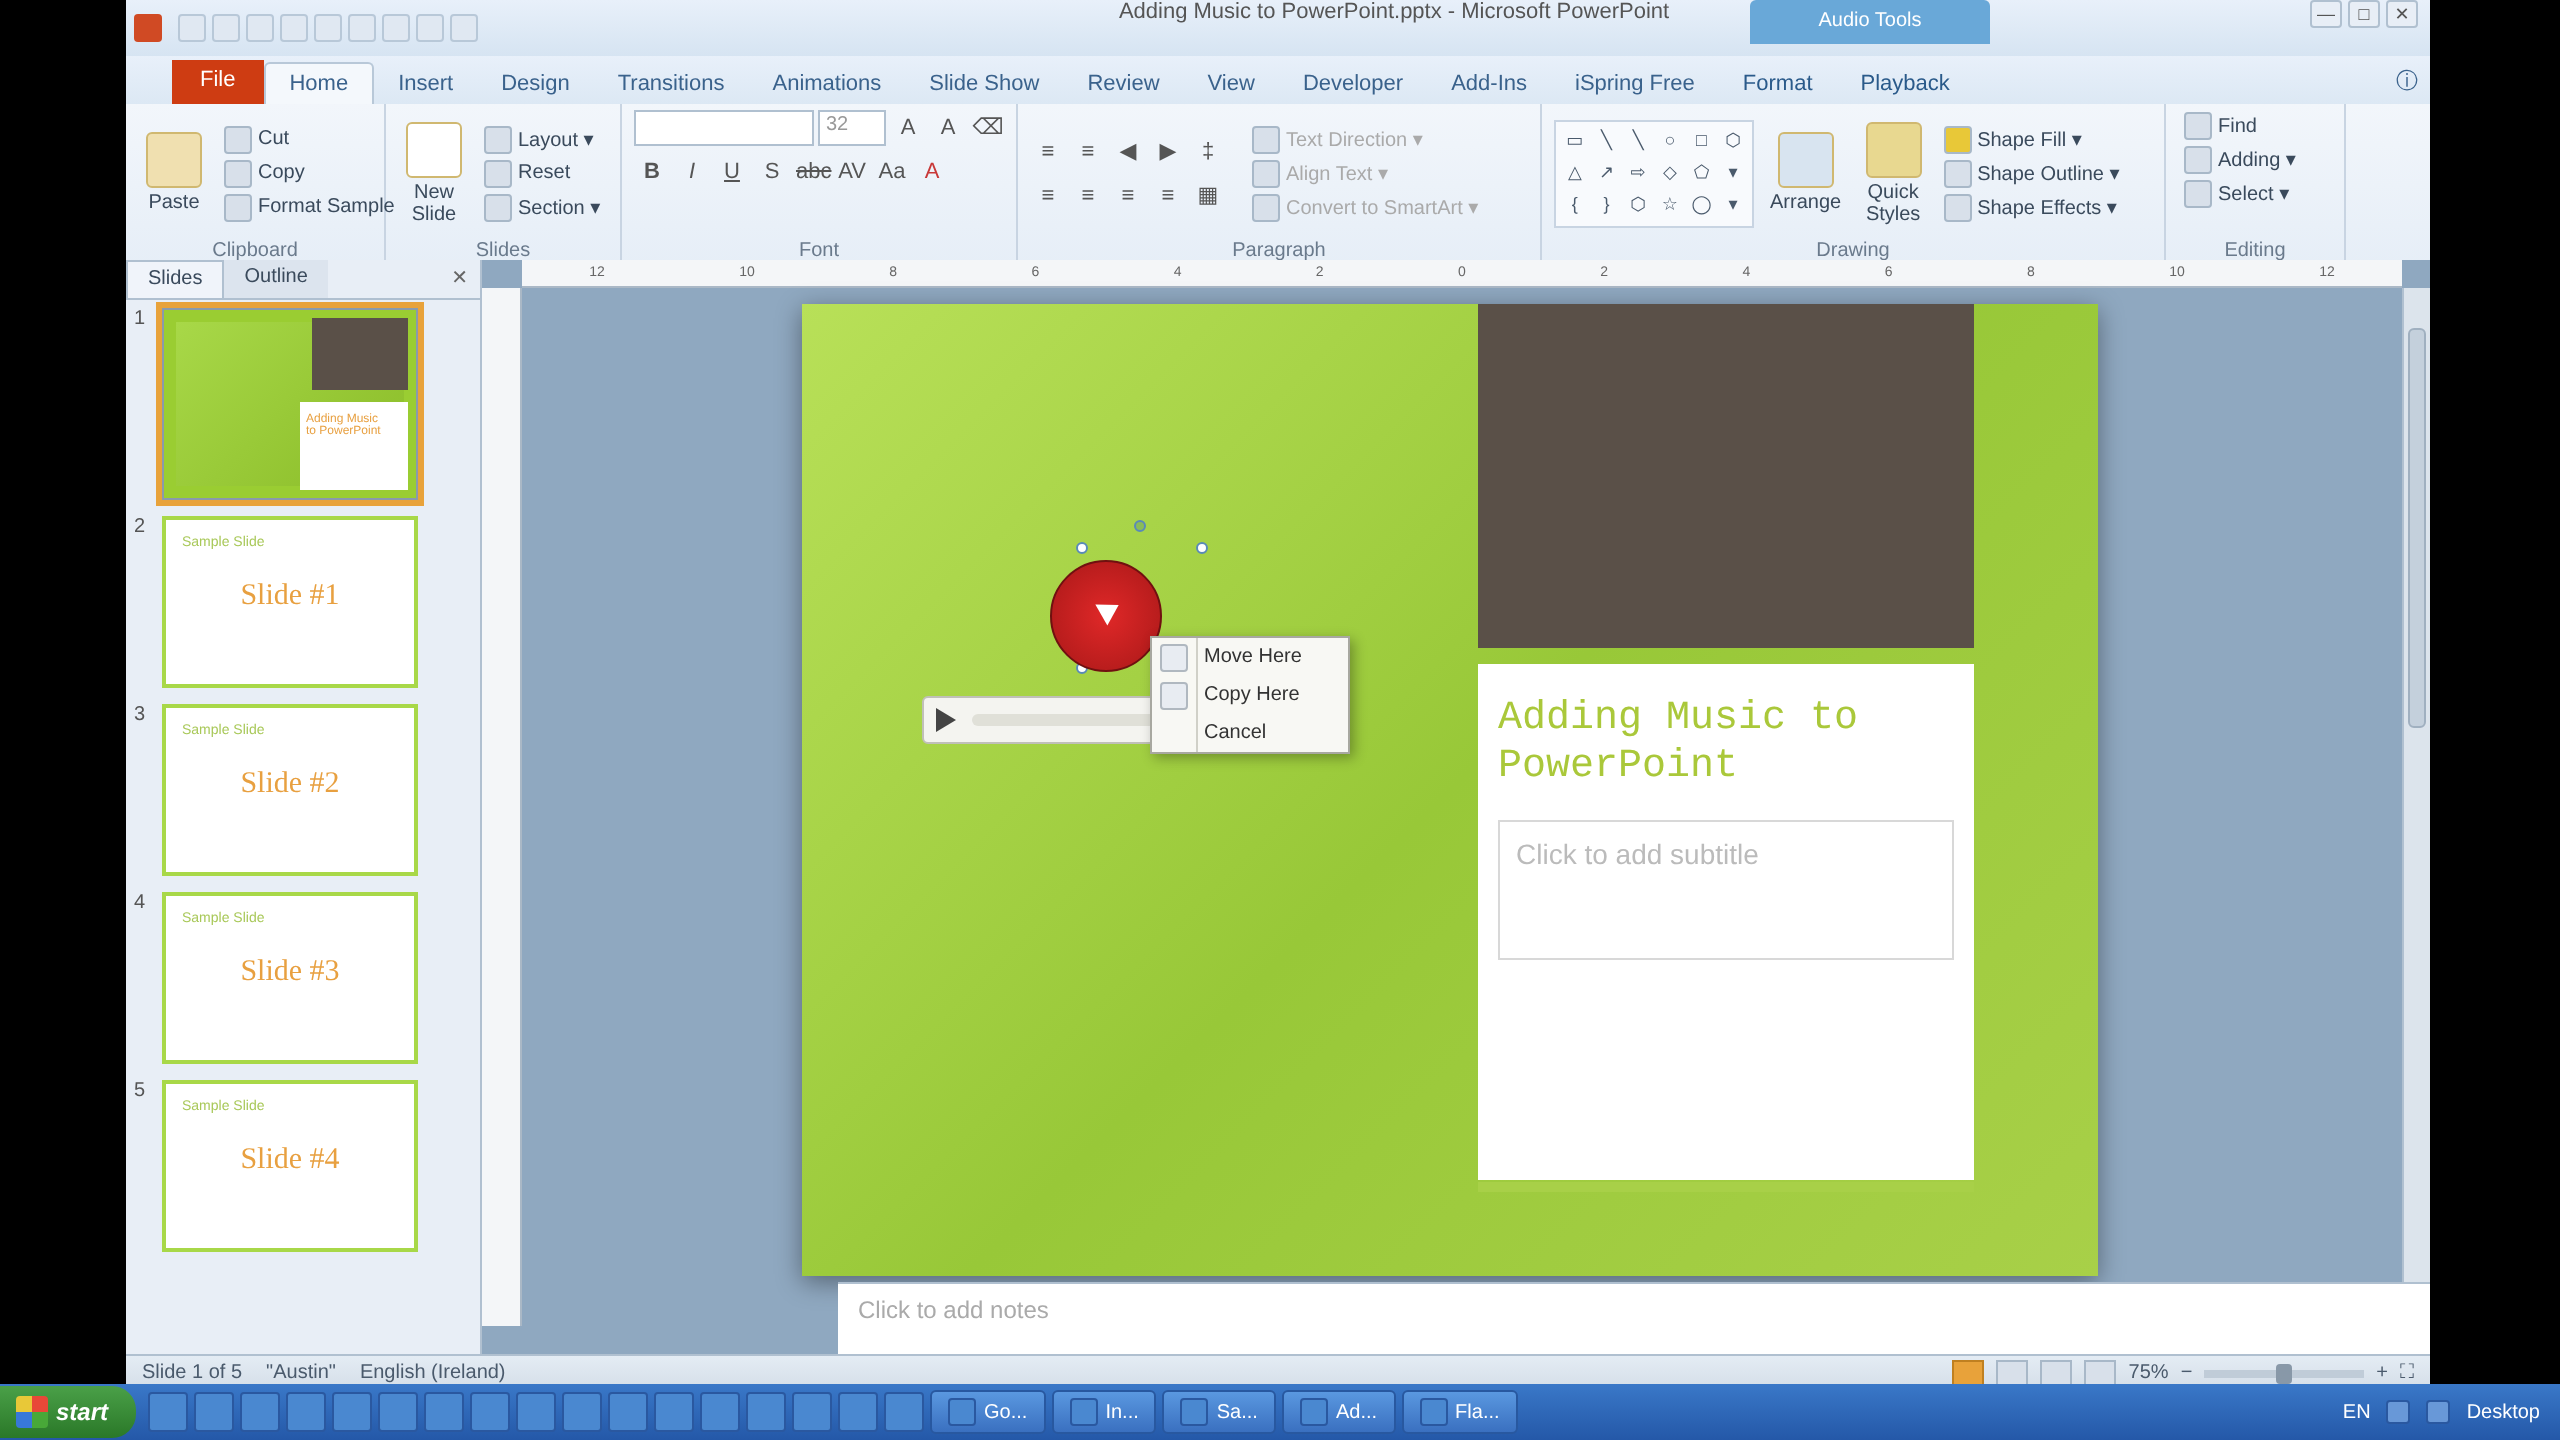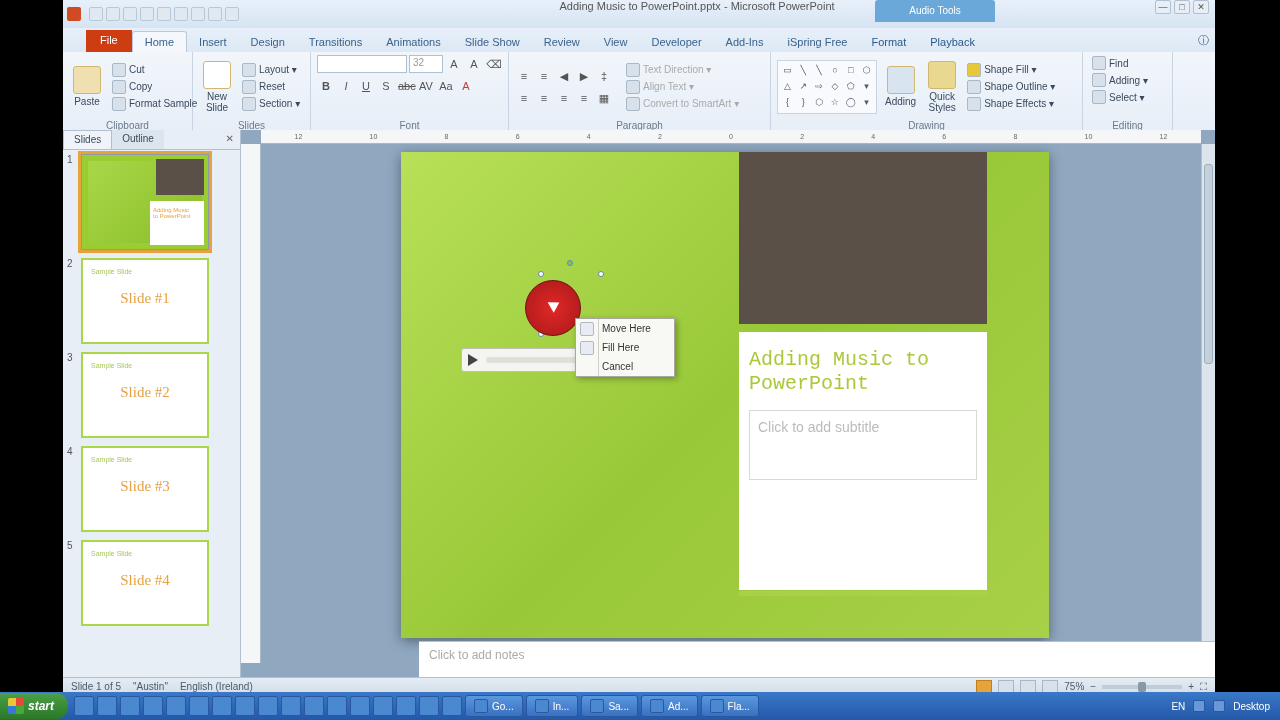--- a/index.html
+++ b/index.html
@@ -273,21 +273,21 @@
             <div class="shape-cell">▾</div>
           <div class="shape-cell">{</div>
             <div class="shape-cell">}</div>
             <div class="shape-cell">⬡</div>
             <div class="shape-cell">☆</div>
             <div class="shape-cell">◯</div>
             <div class="shape-cell">▾</div>
         </div>
         <div class="big-btn">
             <div class="big-icon" style="background:#d8e4f0"></div>
-            <span>Adding</span>
+            <span>Arrange</span>
           </div>
         <div class="big-btn">
             <div class="big-icon" style="background:#e8d890"></div>
             <span style="white-space:pre-line;text-align:center">Quick
 Styles</span>
           </div>
         <div class="vstack">
           <div class="small-btn">
               <span class="small-icon" style="background:#e8c838"></span>
               <span>Shape Fill ▾</span>
@@ -410,21 +410,21 @@
         <div class="red-cursor"></div>
 
         <div class="media-bar">
           <div class="play-btn"></div>
           <div class="media-track"></div>
         </div>
 
         <div class="ctx-menu">
           <div class="ctx-sep-left"></div>
           <div class="ctx-item"><span class="ctx-icon"></span><span>Move Here</span></div>
-          <div class="ctx-item"><span class="ctx-icon"></span><span>Fill Here</span></div>
+          <div class="ctx-item"><span class="ctx-icon"></span><span>Copy Here</span></div>
           <div class="ctx-item"><span>Cancel</span></div>
         </div>
       </div>
 
       <div class="notes">Click to add notes</div>
     </div>
   </div>
 
   <div class="statusbar">
     <span>Slide 1 of 5</span>

